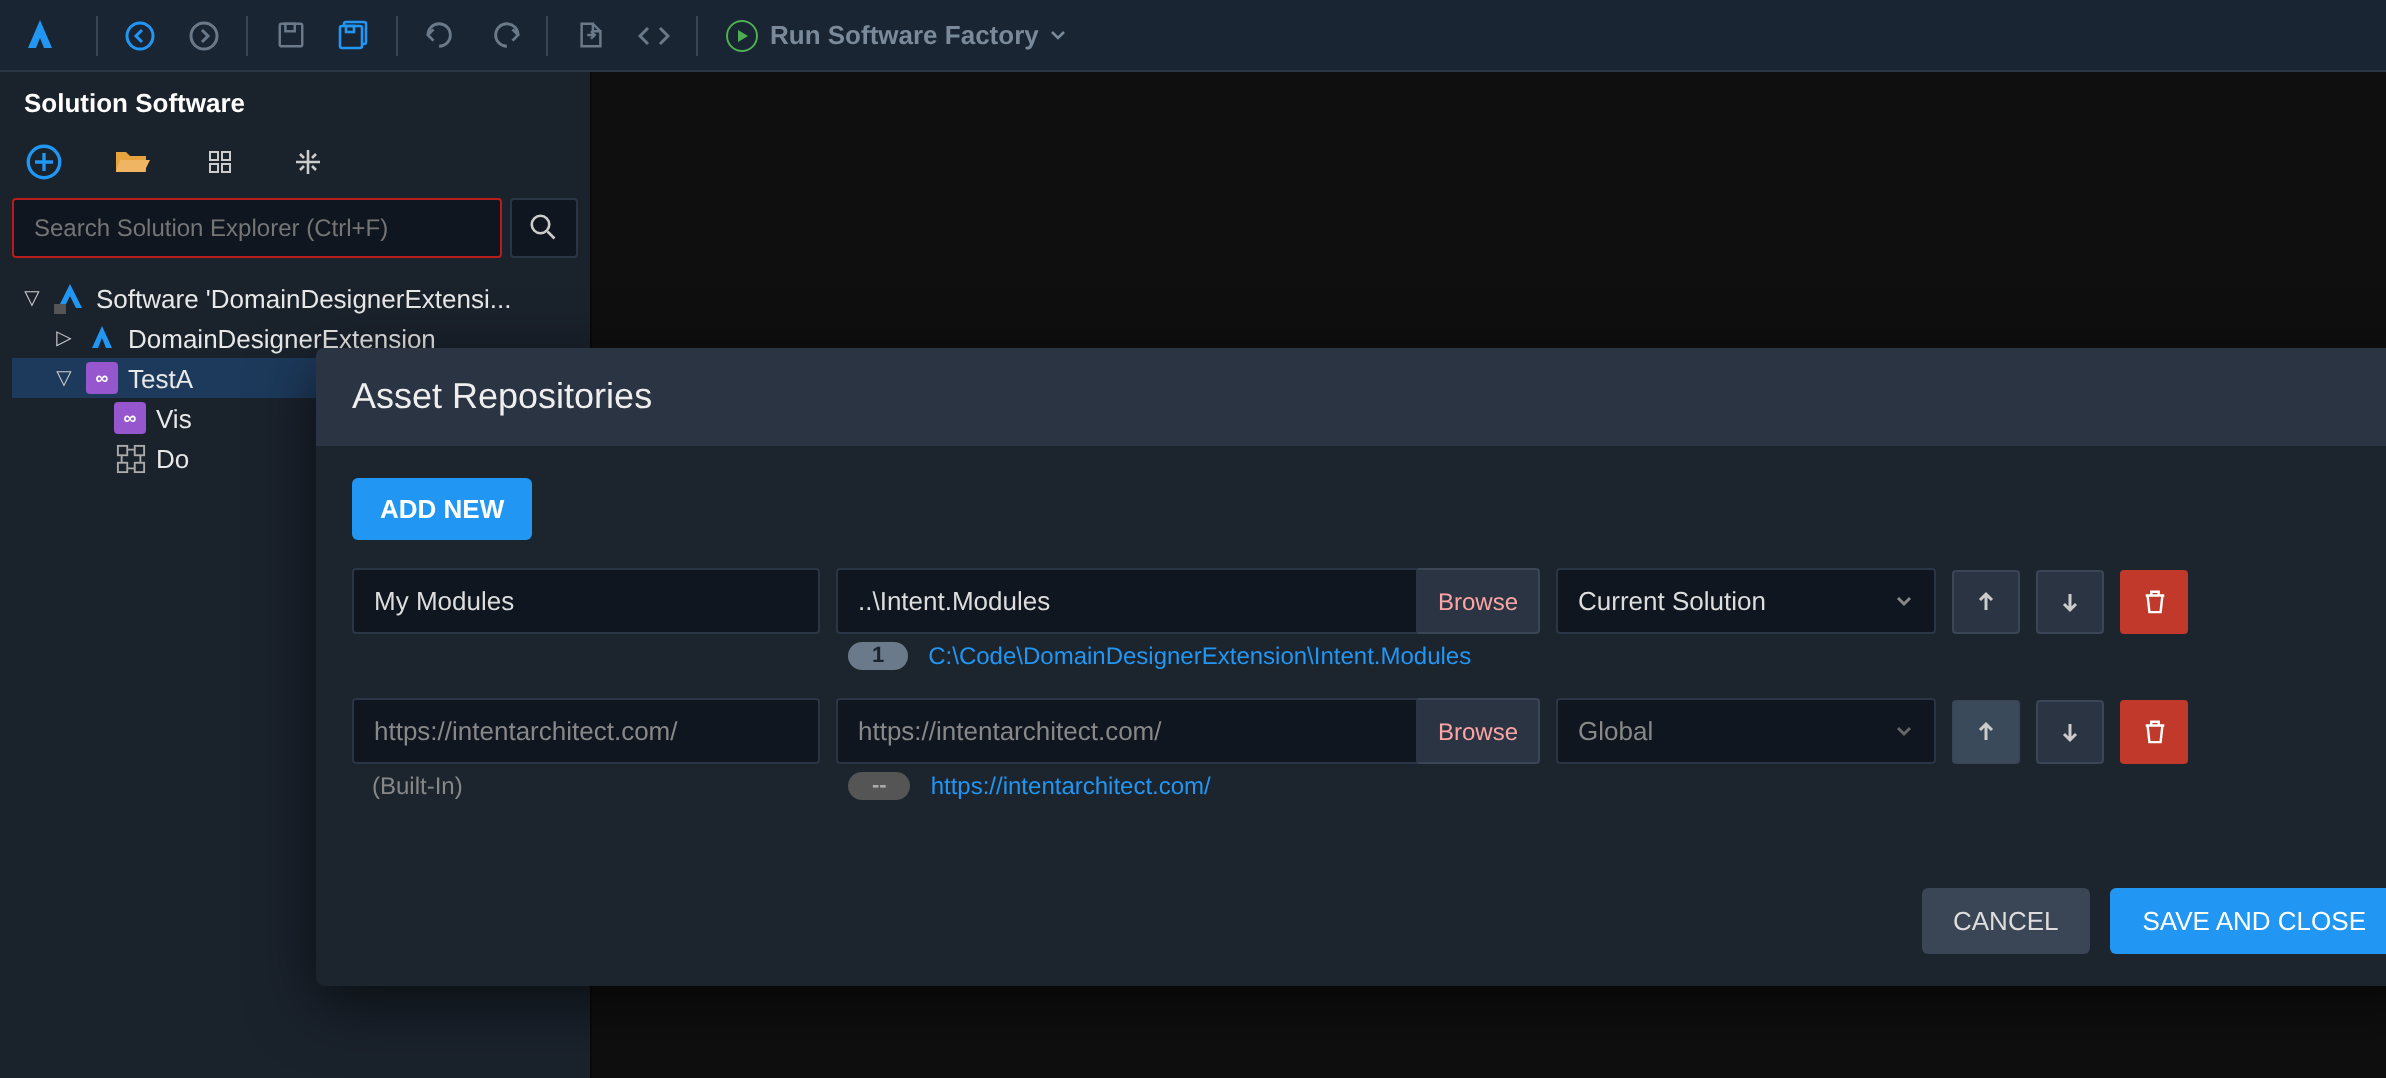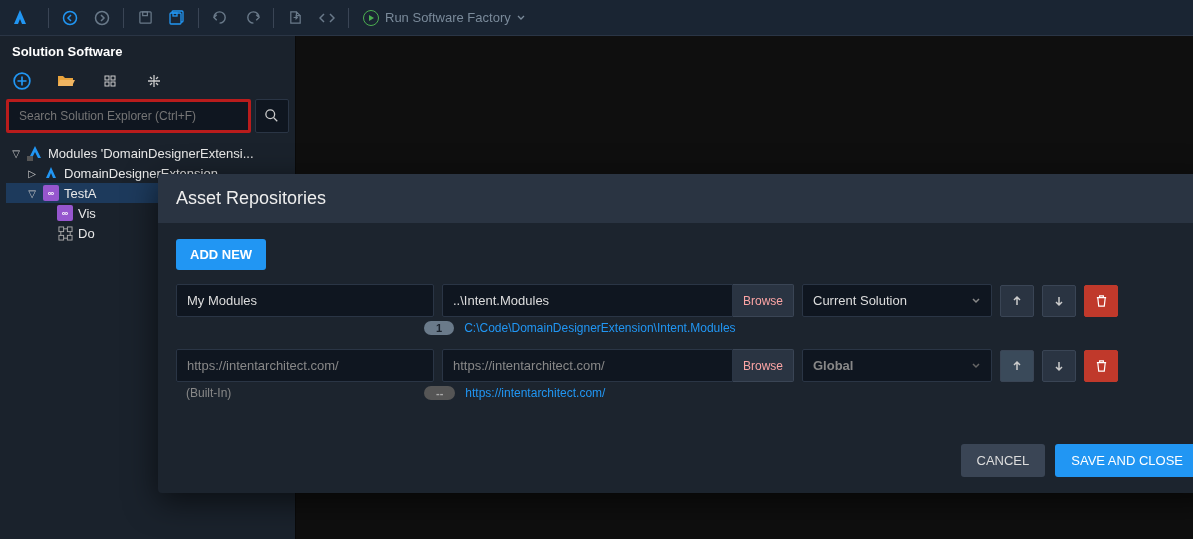--- a/index.html
+++ b/index.html
@@ -54,20 +54,21 @@
     }
     .run-button {
       display: flex;
       align-items: center;
       gap: 6px;
       padding: 0 8px;
       height: 30px;
       color: #7a8a9a;
       cursor: pointer;
       font-size: 13px;
+      font-weight: bold;
     }
     .play-circle {
       width: 16px;
       height: 16px;
       border: 1.5px solid #4caf50;
       border-radius: 50%;
       display: flex;
       align-items: center;
       justify-content: center;
     }
@@ -112,21 +113,21 @@
       color: #ccc;
     }
     .search-row {
       display: flex;
       padding: 0 6px 6px;
       gap: 4px;
     }
     .search-input {
       flex: 1;
       background: #0f1620;
-      border: 3px solid #b91c1c;
+      border: 1px solid #b91c1c;
       padding: 7px 10px;
       color: #aaa;
       font-size: 12px;
       border-radius: 2px;
       outline: none;
     }
     .search-btn {
       width: 34px;
       background: #0f1620;
       border: 1px solid #2a3545;
@@ -244,21 +245,21 @@
       border: 1px solid #2a3545;
       padding: 8px 10px;
       color: #ddd;
       font-size: 13px;
       border-radius: 2px;
       outline: none;
     }
     .repo-input.disabled {
       color: #888;
     }
-    .input-name { width: 258px; }
+    .input-name { width: 234px; }
     .browse-btn {
       background: #2a3442;
       border: 1px solid #3a4555;
       color: #fca5a5;
       padding: 7px 10px;
       font-size: 12px;
       border-radius: 2px;
       cursor: pointer;
       margin-left: -8px;
     }
@@ -285,21 +286,20 @@
       color: #ddd;
       font-size: 13px;
       border-radius: 2px;
       display: flex;
       justify-content: space-between;
       align-items: center;
       cursor: pointer;
     }
     .context-select.disabled {
       color: #888;
-      font-weight: bold;
     }
     .action-btn {
       width: 34px;
       height: 32px;
       background: #2a3442;
       border: 1px solid #3a4555;
       display: flex;
       align-items: center;
       justify-content: center;
       color: #ccc;
@@ -475,21 +475,21 @@
     </div>
     <div class="tree">
       <div class="tree-row">
         <span class="tree-chevron">▽</span>
         <span class="tree-icon">
           <svg width="18" height="16" viewBox="0 0 18 16">
               <path d="M9 1 L15 13 L12 13 L9 7 L6 13 L3 13 Z" fill="#2196f3"></path>
               <rect x="1" y="11" width="6" height="5" fill="#555"></rect>
             </svg>
         </span>
-        <span class="tree-label">Modules 'DomainDesignerExtensi...</span>
+        <span class="tree-label">Software 'DomainDesignerExtensi...</span>
       </div>
       <div class="tree-row" style="padding-left:20px">
         <span class="tree-chevron">▷</span>
         <span class="tree-icon">
             <svg width="14" height="14" viewBox="0 0 14 14">
               <path d="M7 1 L12 12 L9 12 L7 7 L5 12 L2 12 Z" fill="#2196f3"></path>
             </svg>
           </span>
         <span class="tree-label">DomainDesignerExtension</span>
       </div>

